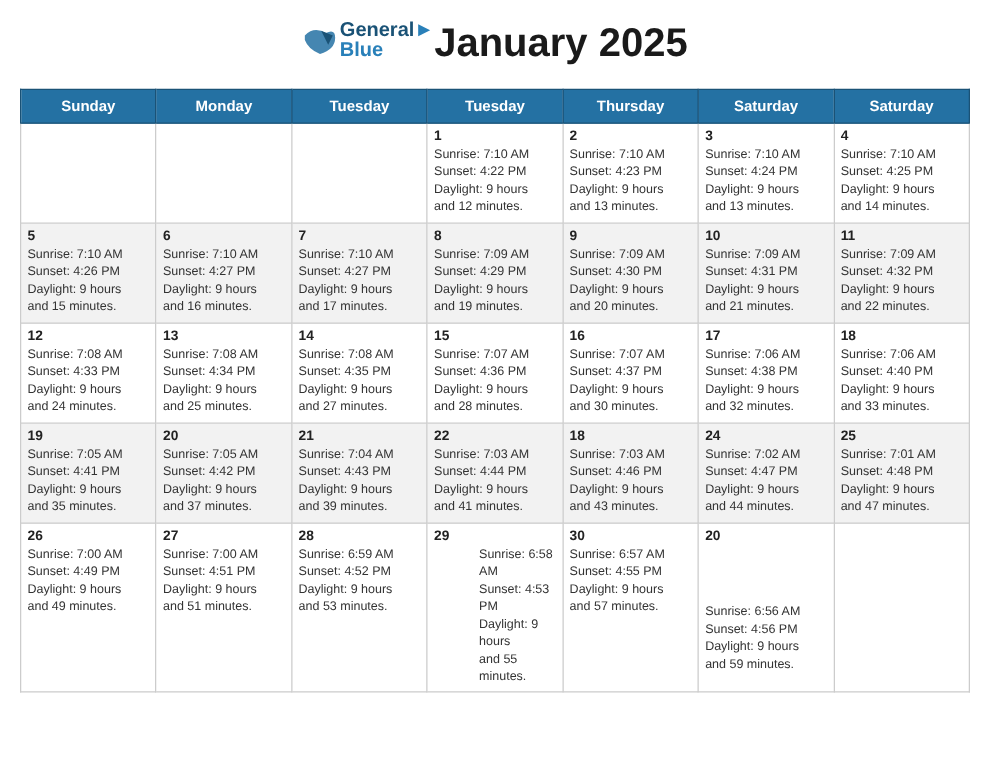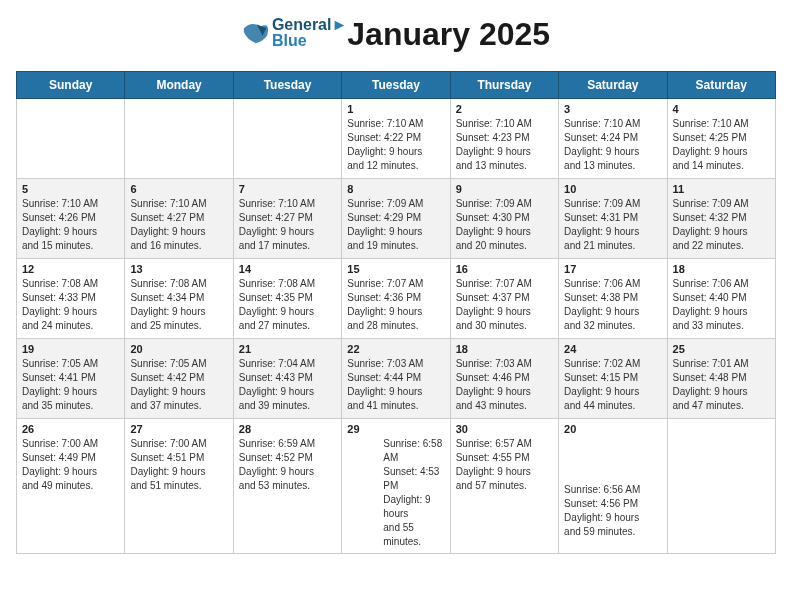--- a/index.html
+++ b/index.html
@@ -274,21 +274,21 @@
         <td>
           <div class="day-num">18</div>
           <div class="day-info" style="white-space: pre-line;">Sunrise: 7:03 AM
 Sunset: 4:46 PM
 Daylight: 9 hours
 and 43 minutes.</div>
         </td>
         <td>
           <div class="day-num">24</div>
           <div class="day-info" style="white-space: pre-line;">Sunrise: 7:02 AM
-Sunset: 4:15 PM
+Sunset: 4:47 PM
 Daylight: 9 hours
 and 44 minutes.</div>
         </td>
         <td>
           <div class="day-num">25</div>
           <div class="day-info" style="white-space: pre-line;">Sunrise: 7:01 AM
 Sunset: 4:48 PM
 Daylight: 9 hours
 and 47 minutes.</div>
         </td>

